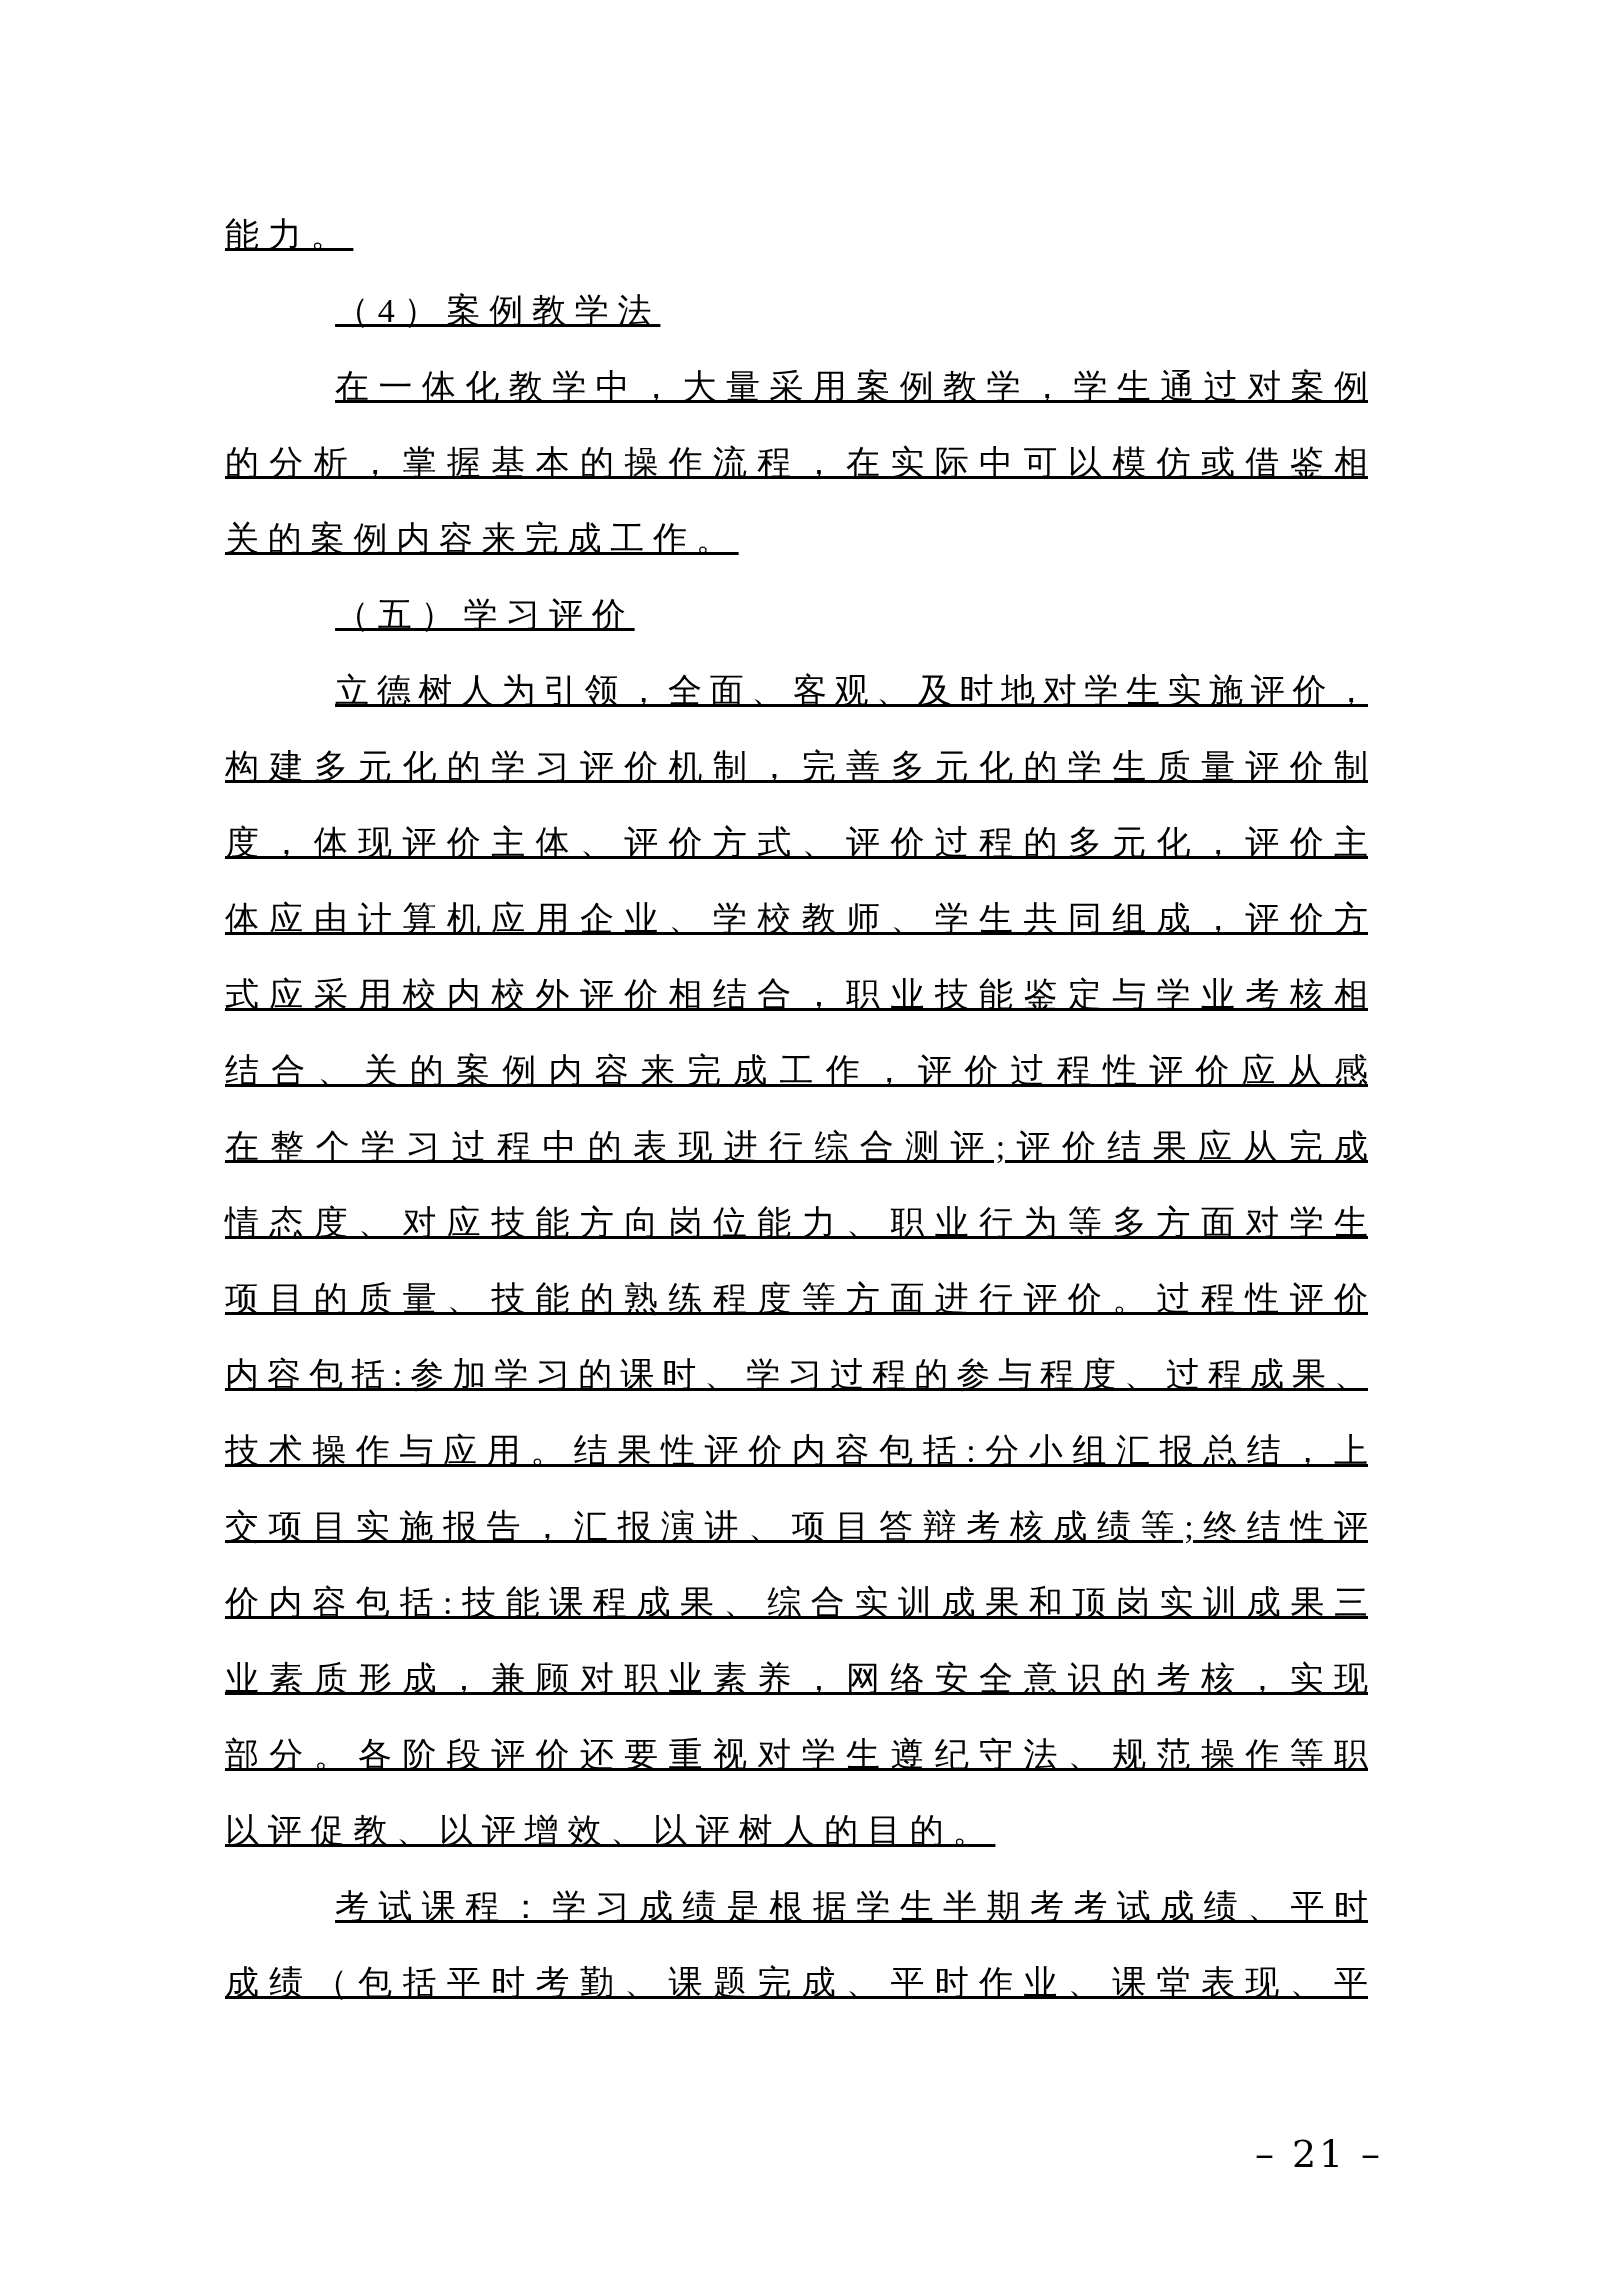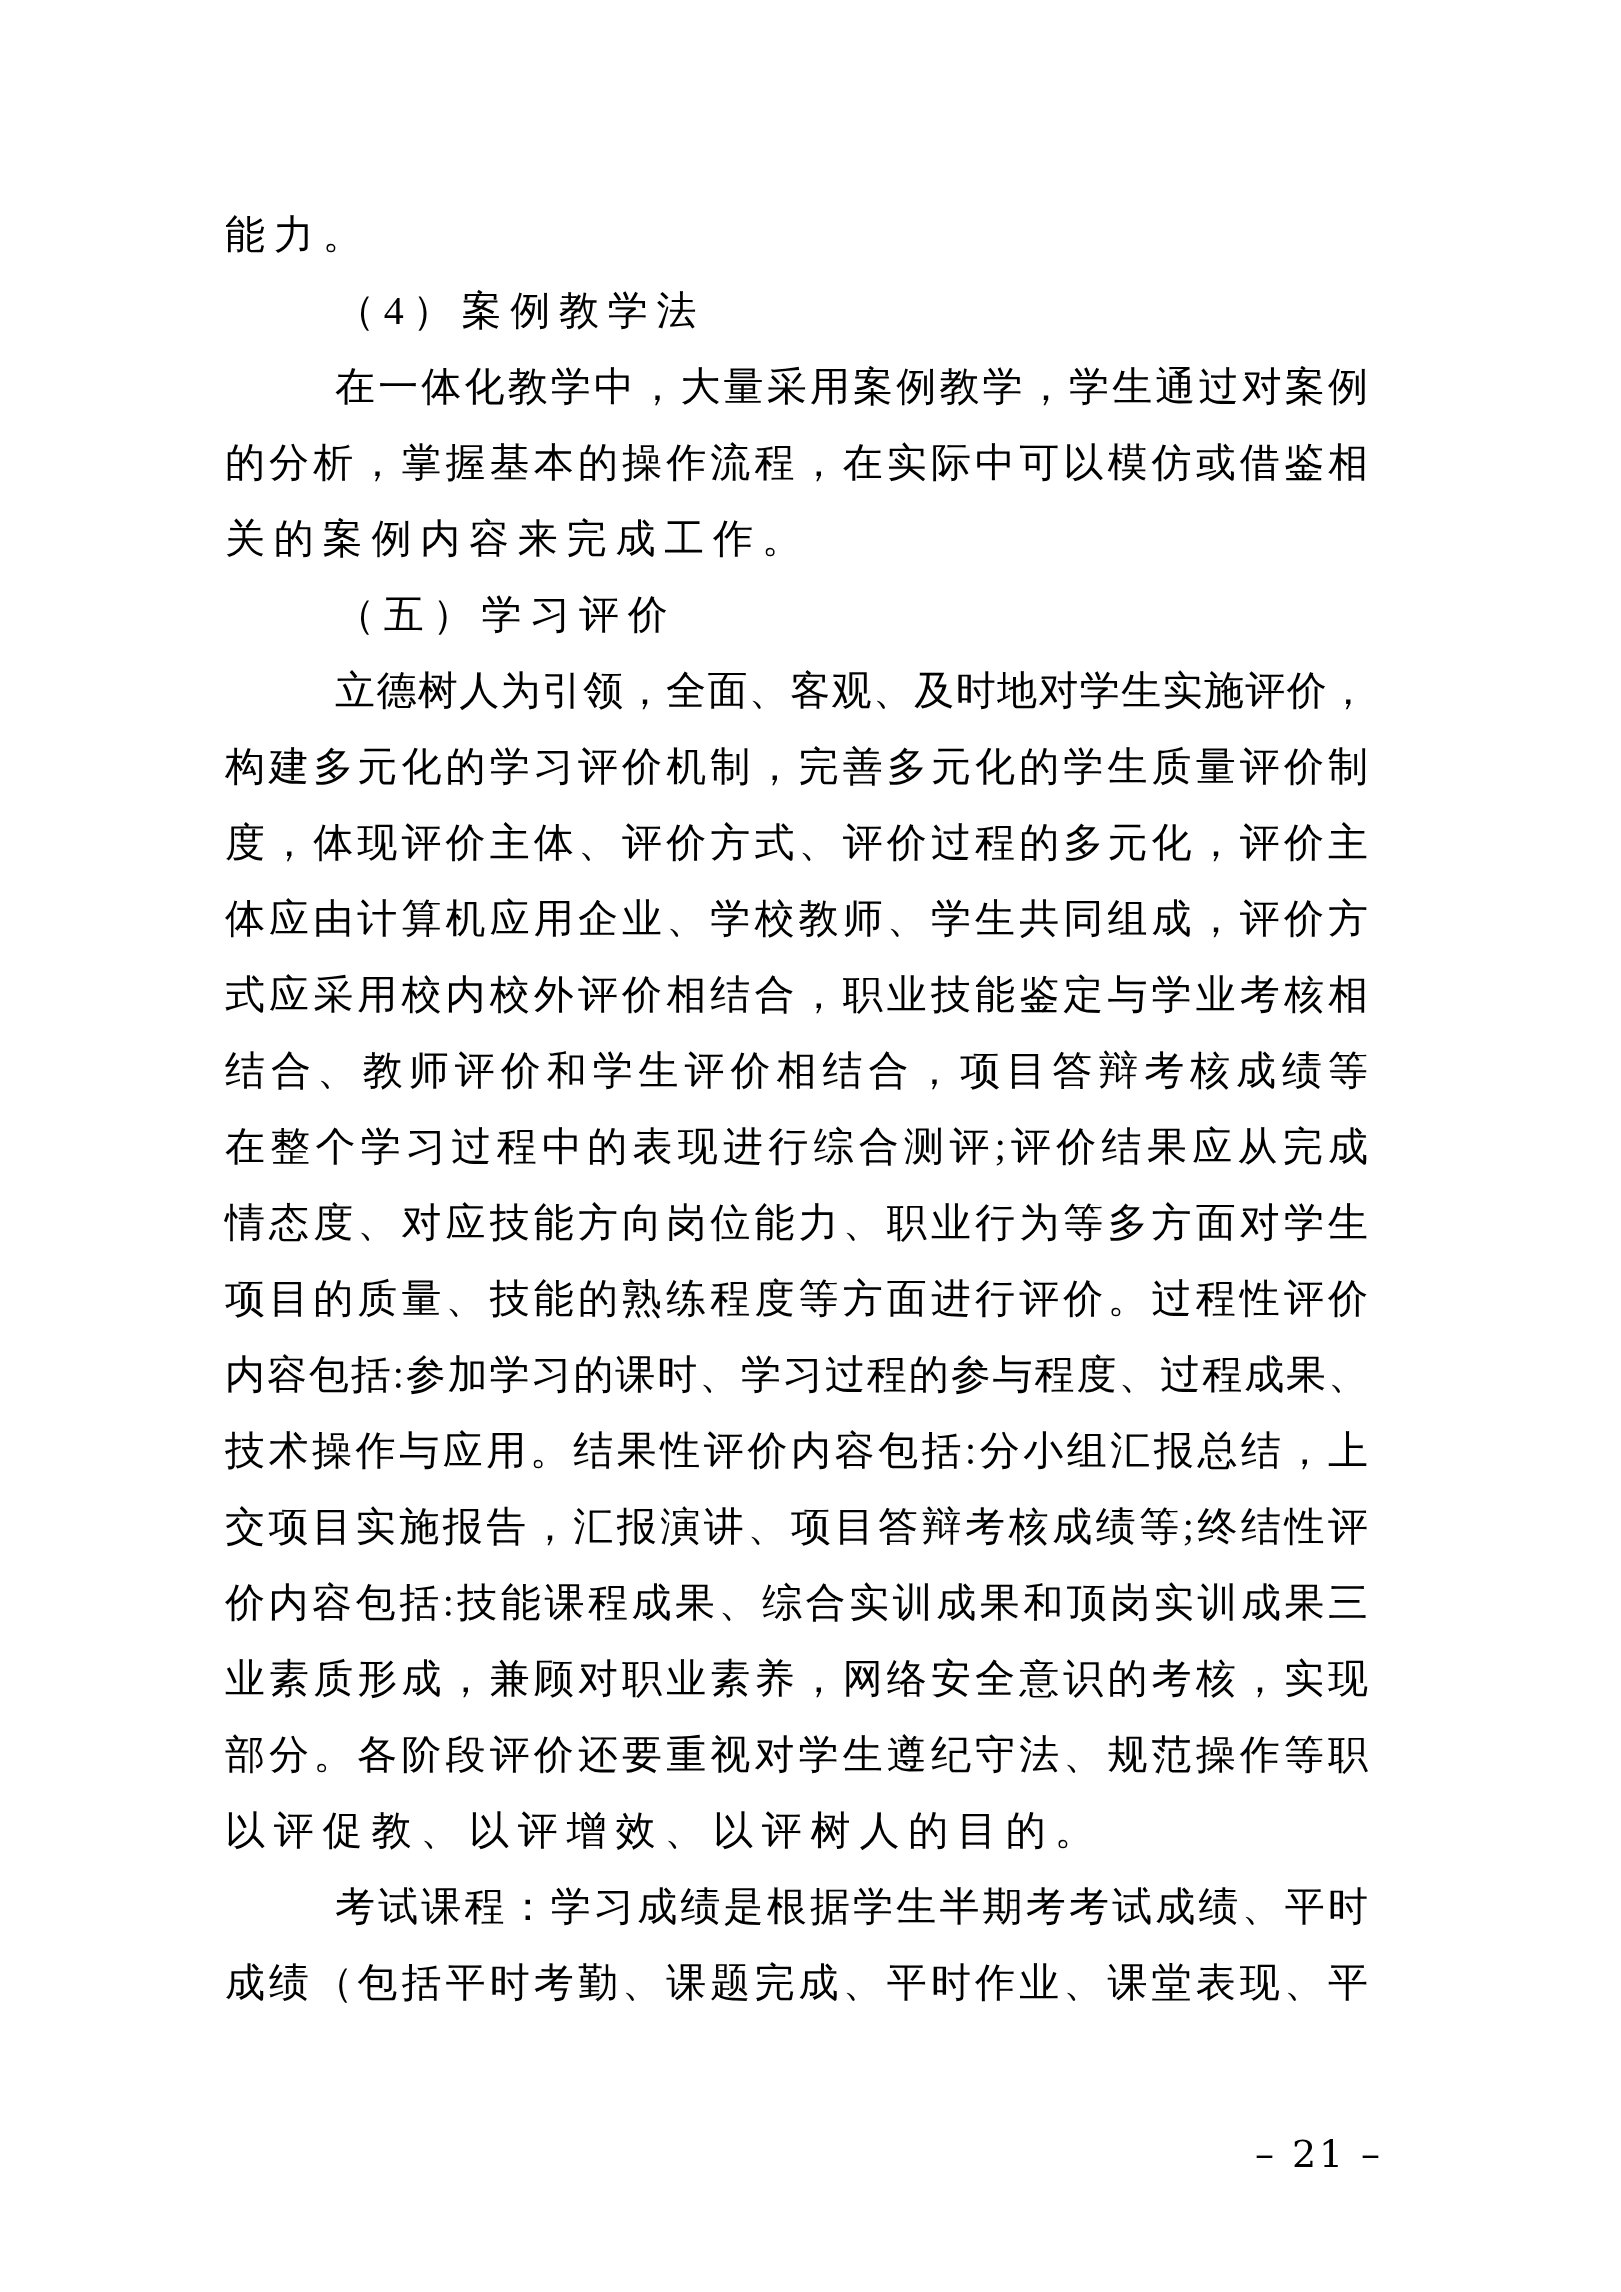--- a/index.html
+++ b/index.html
@@ -18,23 +18,24 @@
   }
   .text-block {
     position: absolute;
     left: 225px;
     top: 197px;
     width: 1143px;
   }
   .line {
     height: 76px;
     line-height: 76px;
-    font-size: 40px;
+    font-size: 34px;
     letter-spacing: 0;
     white-space: nowrap;
+    text-decoration: underline;
   }
   .line.loose {
     letter-spacing: 8.8px;
     white-space: nowrap;
   }
   .line.justify {
     white-space: normal;
     text-align: justify;
     text-align-last: justify;
     letter-spacing: 0;
@@ -64,21 +65,21 @@
       <div class="line indent loose">（4）案例教学法</div>
       <div class="line indent justify">在一体化教学中，大量采用案例教学，学生通过对案例</div>
       <div class="line justify">的分析，掌握基本的操作流程，在实际中可以模仿或借鉴相</div>
       <div class="line loose">关的案例内容来完成工作。</div>
       <div class="line indent loose">（五）学习评价</div>
       <div class="line indent justify">立德树人为引领，全面、客观、及时地对学生实施评价，</div>
       <div class="line justify">构建多元化的学习评价机制，完善多元化的学生质量评价制</div>
       <div class="line justify">度，体现评价主体、评价方式、评价过程的多元化，评价主</div>
       <div class="line justify">体应由计算机应用企业、学校教师、学生共同组成，评价方</div>
       <div class="line justify">式应采用校内校外评价相结合，职业技能鉴定与学业考核相</div>
-      <div class="line justify">结合、教师评价和学生评价相结合，项目答辩考核成绩等</div>
+      <div class="line justify">结合、关的案例内容来完成工作，评价过程性评价应从感</div>
       <div class="line justify">在整个学习过程中的表现进行综合测评;评价结果应从完成</div>
       <div class="line justify">情态度、对应技能方向岗位能力、职业行为等多方面对学生</div>
       <div class="line justify">项目的质量、技能的熟练程度等方面进行评价。过程性评价</div>
       <div class="line justify">内容包括:参加学习的课时、学习过程的参与程度、过程成果、</div>
       <div class="line justify">技术操作与应用。结果性评价内容包括:分小组汇报总结，上</div>
       <div class="line justify">交项目实施报告，汇报演讲、项目答辩考核成绩等;终结性评</div>
       <div class="line justify">价内容包括:技能课程成果、综合实训成果和顶岗实训成果三</div>
       <div class="line justify">业素质形成，兼顾对职业素养，网络安全意识的考核，实现</div>
       <div class="line justify">部分。各阶段评价还要重视对学生遵纪守法、规范操作等职</div>
       <div class="line loose">以评促教、以评增效、以评树人的目的。</div>

